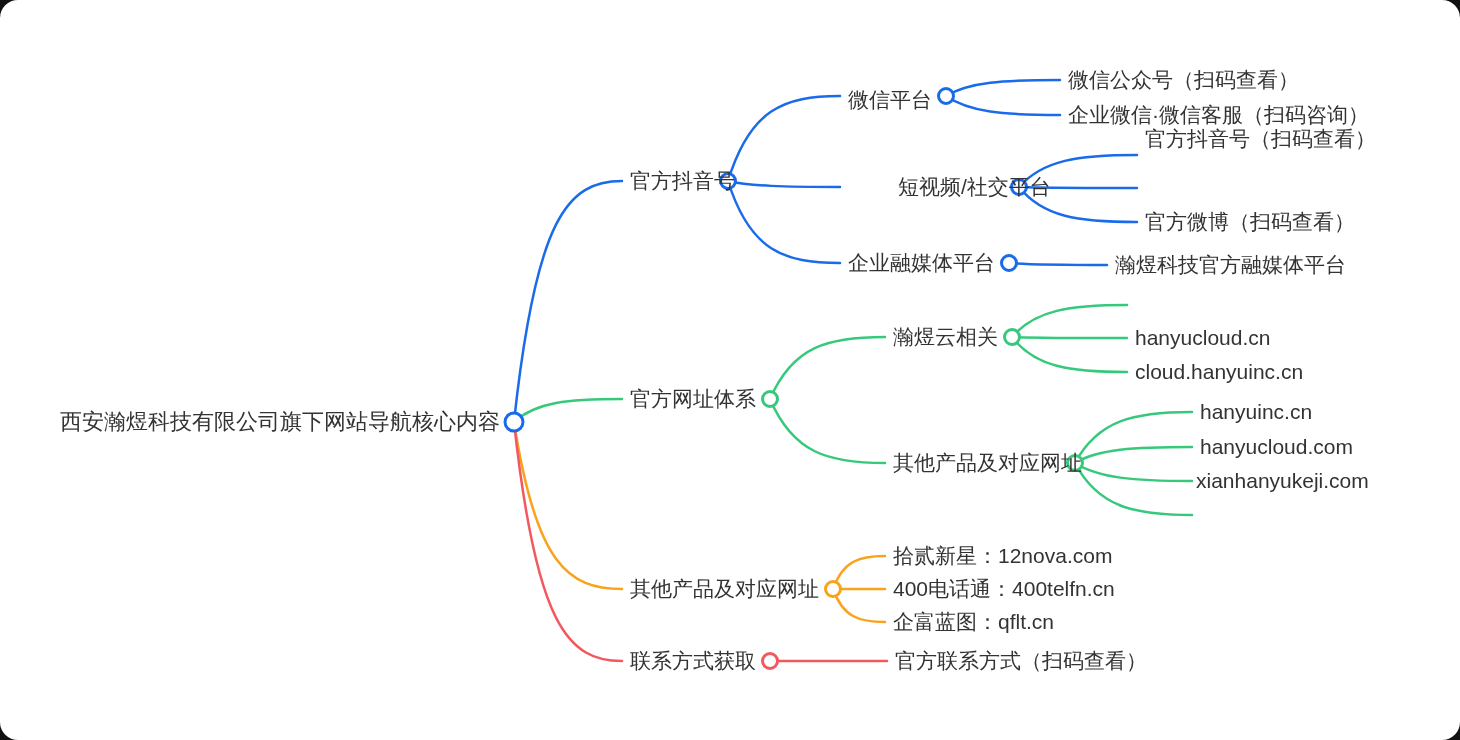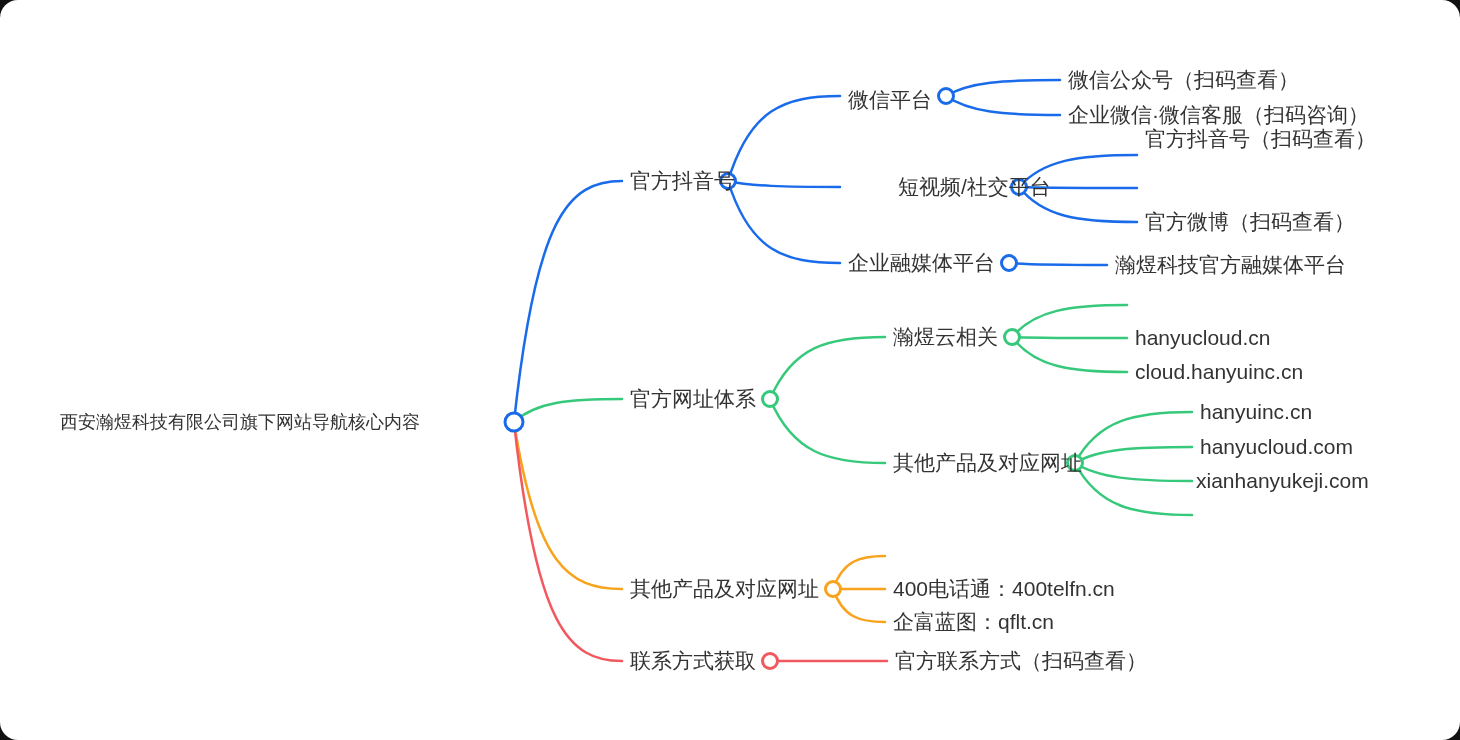--- a/index.html
+++ b/index.html
@@ -16,21 +16,21 @@
     border-radius:18px;
   }
   .edges{position:absolute;left:0;top:0;}
   .node{
     position:absolute;
     height:30px;line-height:30px;
     font-size:21px;color:#333333;
     white-space:nowrap;
     cursor:default;
   }
-  .root-node{font-size:18px;}
+  .root-node{font-size:22px;}
 </style>
 </head>
 <body>
 
 <div class="sheet">
 
   <svg class="edges" width="1460" height="740" viewBox="0 0 1460 740">
     <g fill="none" stroke-width="2.5" stroke-linecap="round">
 
       <path d="M514,422 C536,217 568,181 622,181" stroke="#1a6bea"></path>
@@ -93,19 +93,20 @@
   <div class="node" style="left:630px;top:384px">官方网址体系</div>
   <div class="node" style="left:893px;top:322px">瀚煜云相关</div>
   <div class="node" style="left:1135px;top:323px">hanyucloud.cn</div>
   <div class="node" style="left:1135px;top:357px">cloud.hanyuinc.cn</div>
   <div class="node" style="left:893px;top:448px">其他产品及对应网址</div>
   <div class="node" style="left:1200px;top:397px">hanyuinc.cn</div>
   <div class="node" style="left:1200px;top:432px">hanyucloud.com</div>
   <div class="node" style="left:1196px;top:466px">xianhanyukeji.com</div>
 
   <div class="node" style="left:630px;top:574px">其他产品及对应网址</div>
+  <div class="node" style="left:893px;top:541px">拾贰新星：12nova.com</div>
   <div class="node" style="left:893px;top:574px">400电话通：400telfn.cn</div>
   <div class="node" style="left:893px;top:607px">企富蓝图：qflt.cn</div>
 
   <div class="node" style="left:630px;top:646px">联系方式获取</div>
   <div class="node" style="left:895px;top:646px">官方联系方式（扫码查看）</div>
 
 </div>
 
 </body></html>

